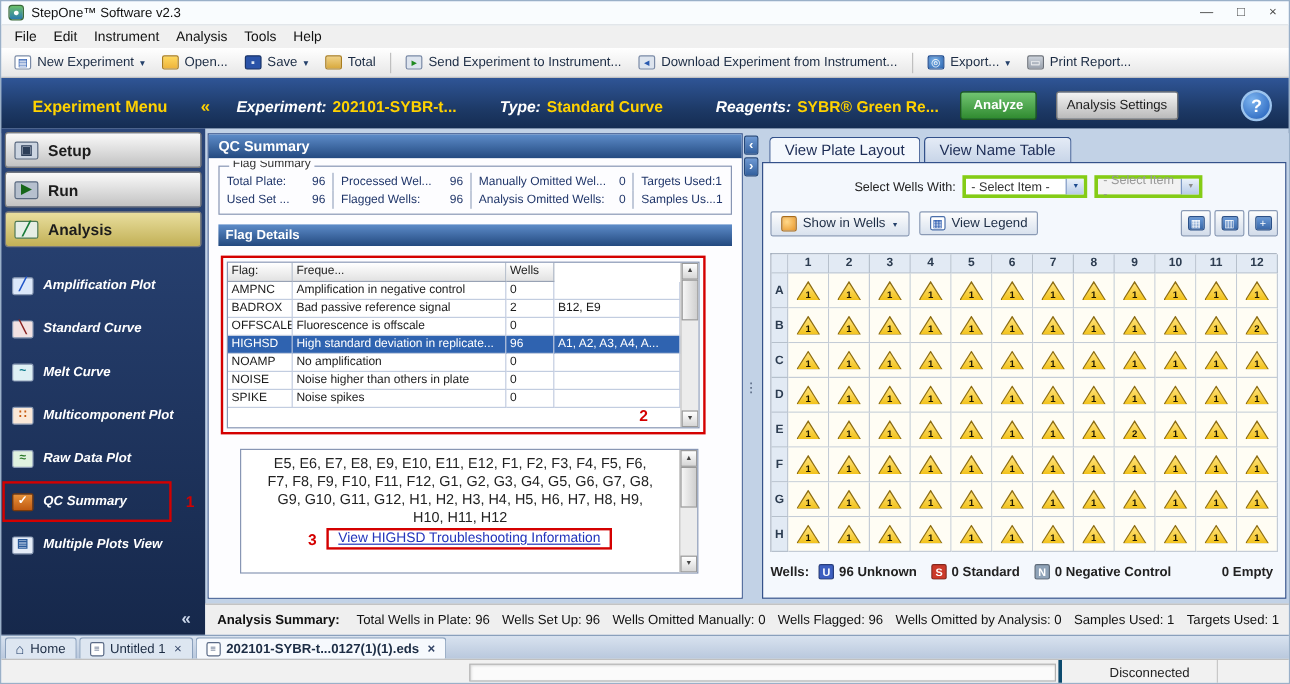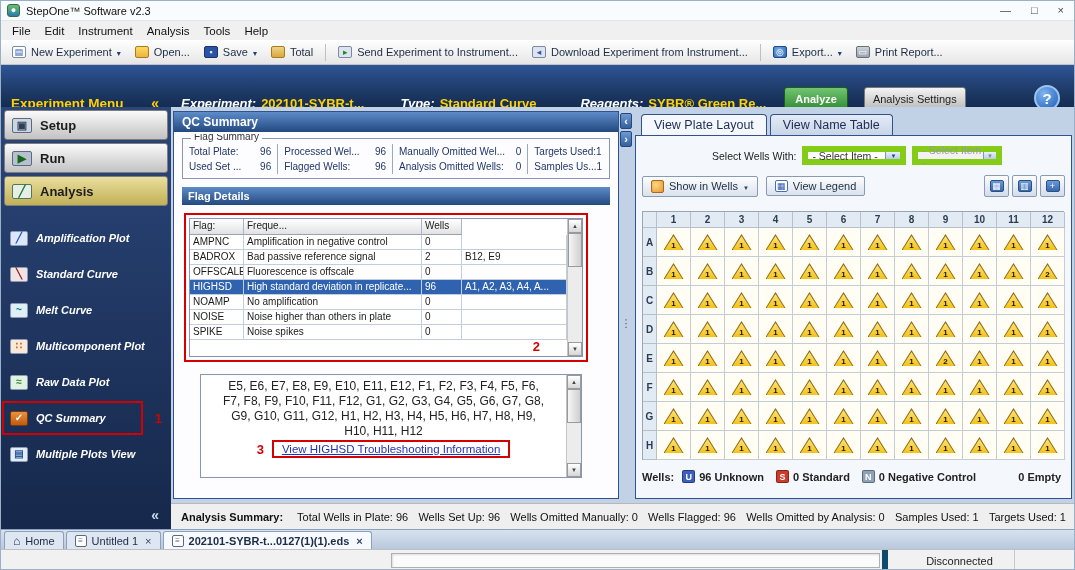--- a/index.html
+++ b/index.html
@@ -25,21 +25,21 @@
 
   
   .gi { display:inline-flex; align-items:center; justify-content:center; width:14px; height:12px; border:1px solid #999; border-radius:2px; font-size:9px; line-height:1; font-style:normal; flex:0 0 auto; }
   .gi-app { width:13px; height:13px; border-radius:3px; }
   .gi-13 { width:13px; height:12px; }
   .gi-side { width:20px; height:15px; font-size:11px; }
   .gi-sub { width:18px; height:15px; font-size:10px; }
   .gi-tab { width:12px; height:12px; font-size:8px; }
 
   
-  .header { height:46px; background:linear-gradient(180deg,#2f5596,#1c3864 60%,#13294d); display:flex; align-items:flex-end; color:#fff; }
+  .header { height:46px; background:linear-gradient(180deg,#2f5596,#1c3864 60%,#13294d); display:flex; align-items:center; color:#fff;padding-left:16px; }
   .hdr-left { width:170px; flex:0 0 170px; display:flex; align-items:center; justify-content:space-between; padding:0 12px 0 10px; }
   .hdr-menu-label { color:#ffd200; font-weight:bold; font-size:13.5px; }
   .hdr-chev { color:#ffd200; font-weight:bold; font-size:14px; }
   .hdr-kv { font-size:13px; font-weight:bold; white-space:nowrap; }
   .hdr-kv .k { color:#ffffff; margin-right:5px;font-style:italic; }
   .hdr-kv .v { color:#ffd200; }
   .kv1 { margin-left:10px; }
   .kv2 { margin-left:36px; }
   .kv3 { margin-left:44px; }
   .analyze-btn { margin-left:18px; background:linear-gradient(#72c572,#2f8a2f); border:1px solid #1d5c1d; color:#fff; font-weight:bold; font-size:11px; padding:5px 10px; border-radius:3px; font-family:"Liberation Sans",sans-serif; }
@@ -104,21 +104,21 @@
   .split-handle { margin-top:auto; margin-bottom:auto; color:#4a5a74; font-size:11px; }
   .split-handle::after { content:'⋮'; }
 
   
   .plate-panel { position:absolute; left:634px; top:4px; width:437px; bottom:30px; }
   .plate-tabs { display:flex; gap:3px; padding-left:6px; height:24px; align-items:flex-end; }
   .ptab { border:1px solid #33518a; border-bottom:none; border-radius:4px 4px 0 0; padding:3px 12px 3px 12px; font-size:12.5px; color:#1c2c55; background:linear-gradient(#e4ebf6,#c8d5e8); white-space:nowrap; }
   .ptab.active { background:#f4f8fd; position:relative; top:1px; padding-bottom:4px; }
   .plate-content { position:absolute; top:24px; left:0; right:0; bottom:0; border:1px solid #33518a; background:#f4f8fd; padding:6px 6px 0 6px; overflow:hidden; }
   .sel-row { display:flex; align-items:center; gap:6px; margin-top:4px; padding-left:70px; font-size:10.5px; color:#222; }
-  .combo { display:flex; align-items:center; justify-content:space-between; border:6px solid #84cc16; background:#fff; height:19px; font-size:10.5px; padding-left:4px; color:#333; }
+  .combo { display:flex; align-items:center; justify-content:space-between; border:3px solid #84cc16; background:#fff; height:19px; font-size:10.5px; padding-left:4px; color:#333; }
   .combo.c1 { width:104px; } .combo.c2 { width:90px; }
   .combo.disabled { color:#999; background:#f2f2f2; }
   .combo-arrow { width:15px; height:100%; background:linear-gradient(#eaf1fa,#b8cce8); border-left:1px solid #7a96c2; display:flex; align-items:center; justify-content:center; }
   .combo-arrow::after { content:'▼'; font-size:6px; color:#1c4a8e; }
   .combo.disabled .combo-arrow::after { color:#8a8a8a; }
   .pbtn-row { display:flex; align-items:center; gap:8px; margin-top:10px; }
   .pbtn { display:flex; align-items:center; gap:5px; border:1px solid #8a9ab5; background:linear-gradient(#fdfdfd,#d9e2ee); padding:3px 8px; font-size:11px; color:#1c2c44; border-radius:2px; white-space:nowrap; }
   .caret-down::after { content:'▼'; font-size:6px; color:#24406a; }
   .show-ic { width:13px; height:13px; background:radial-gradient(circle at 35% 35%,#ffd88a,#e8962a); border:1px solid #a86a16; border-radius:2px; }
   .pbtn-right { margin-left:auto; display:flex; gap:3px; }
@@ -147,21 +147,21 @@
   .tabbar { position:absolute; left:0; top:528px; width:1075px; height:20px; background:linear-gradient(#d8e2ef,#b9c8dd); border-top:1px solid #8aa0bc; display:flex; align-items:flex-end; padding-left:3px; gap:2px; }
   .btab { display:flex; align-items:center; gap:5px; height:18px; padding:0 8px; border:1px solid #8aa0bc; border-bottom:none; border-radius:3px 3px 0 0; background:#dde6f1; font-size:11px; color:#1c2c44; white-space:nowrap; }
   .btab.active { background:#f6f9fd; font-weight:bold; }
   .home-ic::after { content:'⌂'; font-size:12px; color:#16335f; }
   .tab-close::after { content:'×'; font-size:11px; color:#334466; margin-left:2px; }
 
   
   .statusbar { position:absolute; left:0; top:548px; width:1075px; height:22px; background:#f1f1f1; border-top:1px solid #c0c0c0; display:flex; align-items:center; font-size:11px; color:#222; }
   .sb-spacer { width:388px; flex:0 0 388px; height:100%; }
   .sb-progress { flex:1; height:15px; margin:0 2px; border:1px solid #b0b0b0; background:#fbfbfb; box-shadow:inset 1px 1px 2px rgba(0,0,0,.12); }
-  .sb-cell { width:132px; flex:0 0 132px; height:100%; display:flex; align-items:center; justify-content:center; border-left:6px solid #0c4a6e;padding-left:17px; }
+  .sb-cell { width:132px; flex:0 0 132px; height:100%; display:flex; align-items:center; justify-content:center; border-left:3px solid #0c4a6e;padding-left:17px; }
   .sb-end { width:62px; flex:0 0 62px; height:100%; border-left:1px solid #c8c8c8; }
 </style>
 </head>
 <body>
 
 <div class="window">
 
   <div class="titlebar">
     <span class="gi gi-app" style="color: rgb(255, 255, 255); background: linear-gradient(rgb(106, 192, 106), rgb(42, 122, 176)); border-color: rgb(58, 106, 58);">●</span>
     <span class="title-text">StepOne™ Software v2.3</span>

